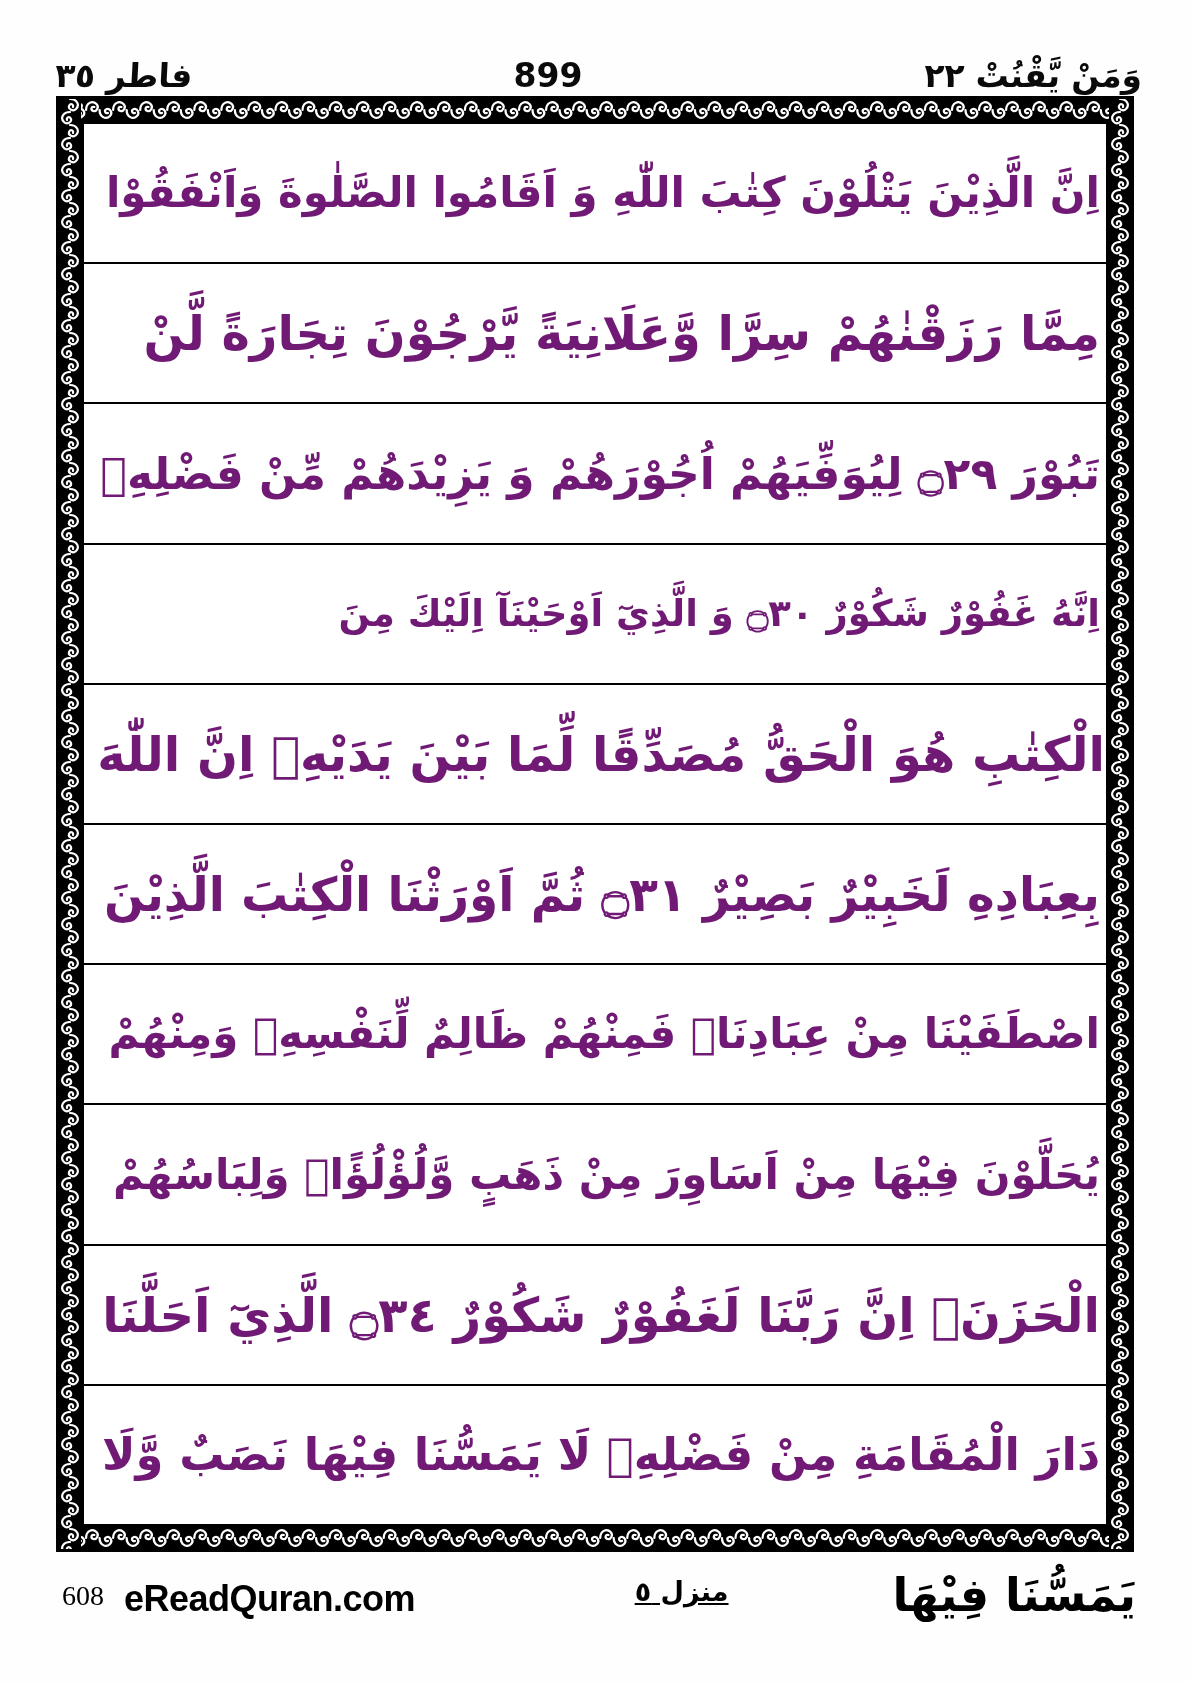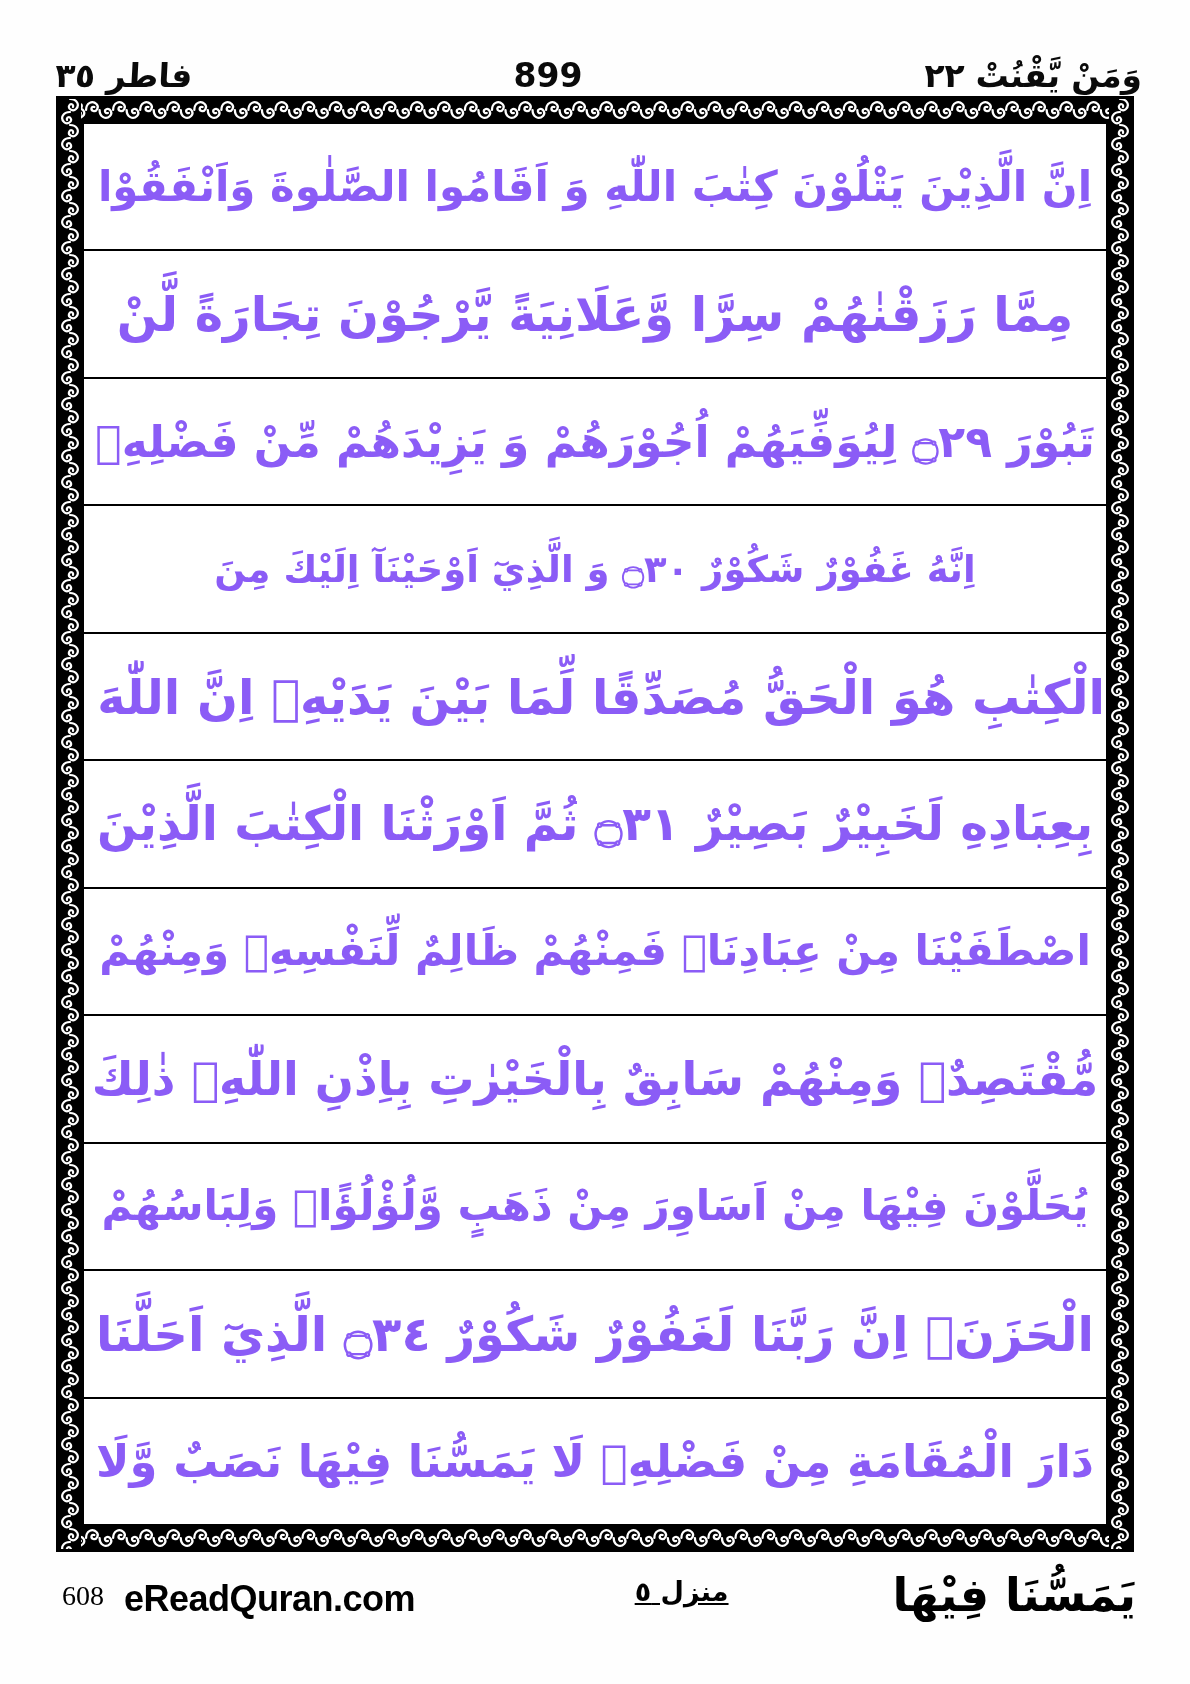--- a/index.html
+++ b/index.html
@@ -129,24 +129,23 @@
     border-bottom: none;
   }
   .ayah-text {
     font-family: "DejaVu Sans", "Liberation Sans", sans-serif;
     font-size: 47px;
     font-weight: 700;
     line-height: 1.0;
     white-space: nowrap;
     direction: rtl;
     unicode-bidi: isolate;
-    text-align: center;
     width: 100%;
     transform: scaleX(1.0);
-    color: #8b5cf6;
+    color: #701a75;
     letter-spacing: 0px;
   }
 
   
   #footer {
     position: absolute;
     left: 56px;
     right: 48px;
     top: 1566px;
     height: 110px;
@@ -465,23 +464,20 @@
       <div class="ayah-line">
         <div class="ayah-text" style="font-size: 48px; margin-left: 12px;">الْكِتٰبِ هُوَ الْحَقُّ مُصَدِّقًا لِّمَا بَيْنَ يَدَيْهِۙ اِنَّ اللّٰهَ</div>
       </div>
       <div class="ayah-line">
         <div class="ayah-text" style="font-size: 47px;">بِعِبَادِهِ لَخَبِيْرٌ بَصِيْرٌ ۝٣١ ثُمَّ اَوْرَثْنَا الْكِتٰبَ الَّذِيْنَ</div>
       </div>
       <div class="ayah-line">
         <div class="ayah-text" style="font-size: 42px;">اصْطَفَيْنَا مِنْ عِبَادِنَاۚ فَمِنْهُمْ ظَالِمٌ لِّنَفْسِهِۚ وَمِنْهُمْ</div>
       </div>
       <div class="ayah-line">
-        <div class="ayah-text" style="font-size: 46px;">مُّقْتَصِدٌۚ وَمِنْهُمْ سَابِقٌ بِالْخَيْرٰتِ بِاِذْنِ اللّٰهِۙ ذٰلِكَ</div>
-      </div>
-      <div class="ayah-line">
         <div class="ayah-text" style="font-size: 42px;">يُحَلَّوْنَ فِيْهَا مِنْ اَسَاوِرَ مِنْ ذَهَبٍ وَّلُؤْلُؤًاۚ وَلِبَاسُهُمْ</div>
       </div>
       <div class="ayah-line">
         <div class="ayah-text" style="font-size: 48px;">الْحَزَنَۙ اِنَّ رَبَّنَا لَغَفُوْرٌ شَكُوْرٌ ۝٣٤ الَّذِيٓ اَحَلَّنَا</div>
       </div>
       <div class="ayah-line">
         <div class="ayah-text" style="font-size: 45px;">دَارَ الْمُقَامَةِ مِنْ فَضْلِهِۚ لَا يَمَسُّنَا فِيْهَا نَصَبٌ وَّلَا</div>
       </div>
 
     </div>

